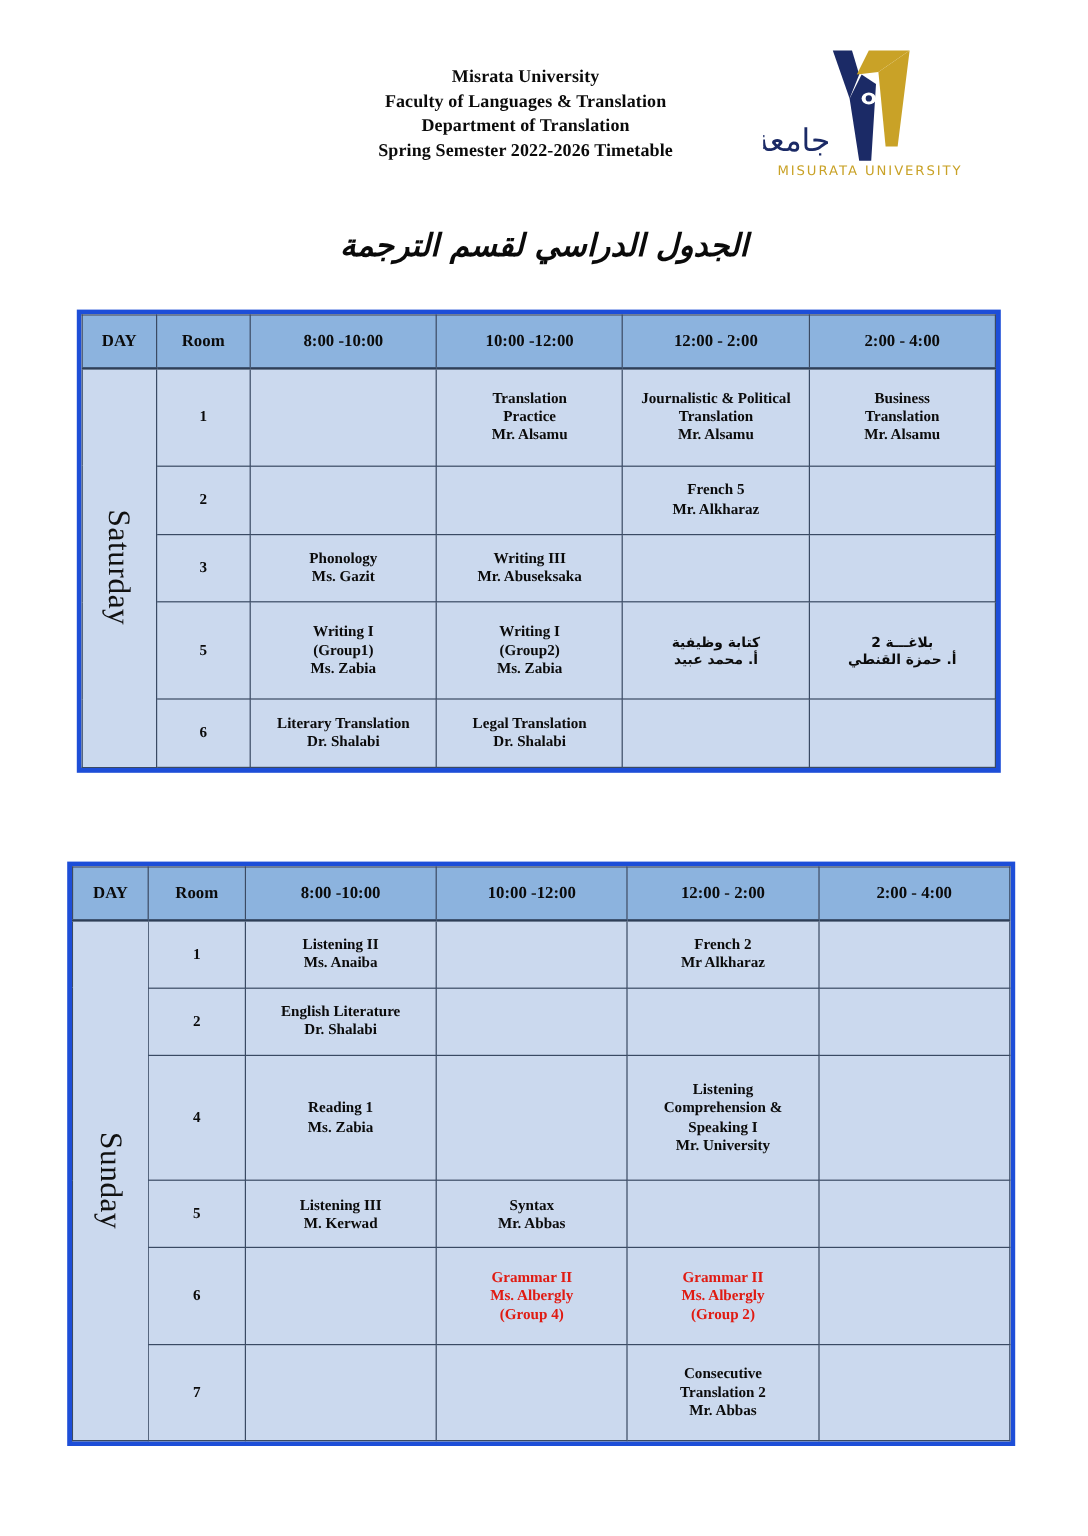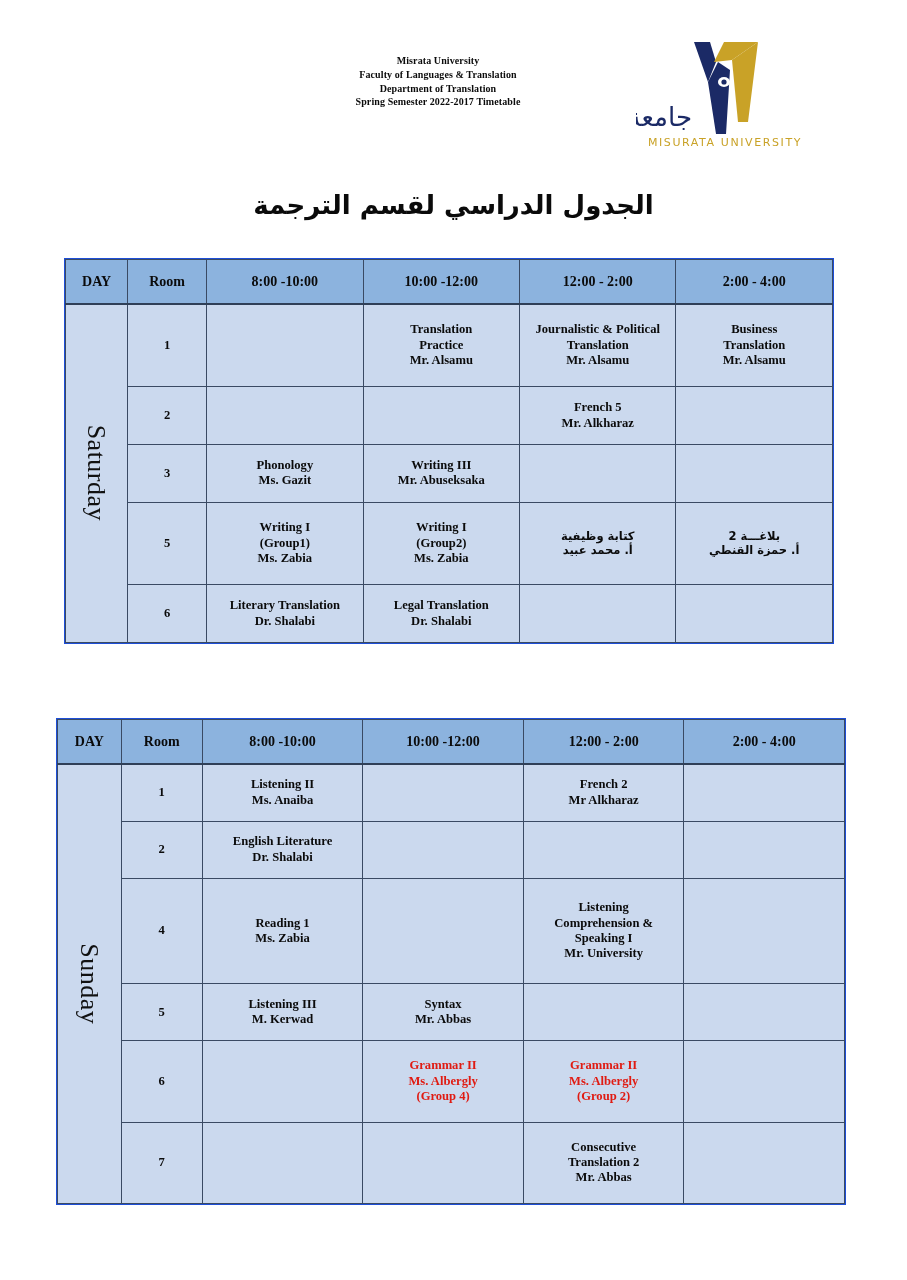--- a/index.html
+++ b/index.html
@@ -49,45 +49,46 @@
 
   .header-titles {
     position: absolute;
     left: 228px;
     top: 24px;
     width: 420px;
     text-align: center;
     line-height: 1.38;
   }
   .header-titles div {
-    font-size: 10px;
+    font-size: 15px;
     font-weight: bold;
     color: #0b0b0b;
     letter-spacing: 0.1px;
     white-space: nowrap;
   }
 
   
   .arabic-title {
     position: absolute;
     left: 0;
     top: 190px;
     width: 907px;
     text-align: center;
     font-size: 26px;
     font-weight: bold;
     color: #0a0a0a;
     direction: rtl;
     font-family: "DejaVu Sans", "Liberation Sans", sans-serif;
+    font-style: italic;
   }
 
   
   .tt-wrap {
     position: absolute;
-    border: 1px solid #1d4ed8;
+    border: 4px solid #1d4ed8;
     background: #0d0d0d;
     box-sizing: border-box;
   }
   #table-saturday { left: 64px; top: 258px; width: 770px; height: 386px; }
   #table-sunday   { left: 56px; top: 718px; width: 790px; height: 487px; }
 
   table.tt {
     width: 100%;
     height: 100%;
     border-collapse: collapse;
@@ -156,21 +157,21 @@
 
 <div class="page">
 
   <div class="header">
 
 
     <div class="header-titles">
       <div>Misrata University</div>
       <div>Faculty of Languages &amp; Translation</div>
       <div>Department of Translation</div>
-      <div>Spring Semester 2022-2017 Timetable</div>
+      <div>Spring Semester 2022-2026 Timetable</div>
     </div>
 
     <div class="logo-right">
       <svg viewBox="0 0 178 118" width="178" height="118" aria-hidden="true">
         <path d="M74 8 l-16 0 l14 40 l8 -20 z" fill="#1b2a66"></path>
         <path d="M78 28 l10 -20 l34 0 l-26 18 z" fill="#c9a227"></path>
         <path d="M96 26 l26 -18 l-10 80 l-10 0 z" fill="#c9a227"></path>
         <path d="M72 48 l10 -20 l12 8 l-4 64 l-10 0 z" fill="#1b2a66"></path>
         <ellipse cx="88" cy="48" rx="6" ry="5" fill="#ffffff"></ellipse>
         <circle cx="88" cy="48" r="2.6" fill="#1b2a66"></circle>

